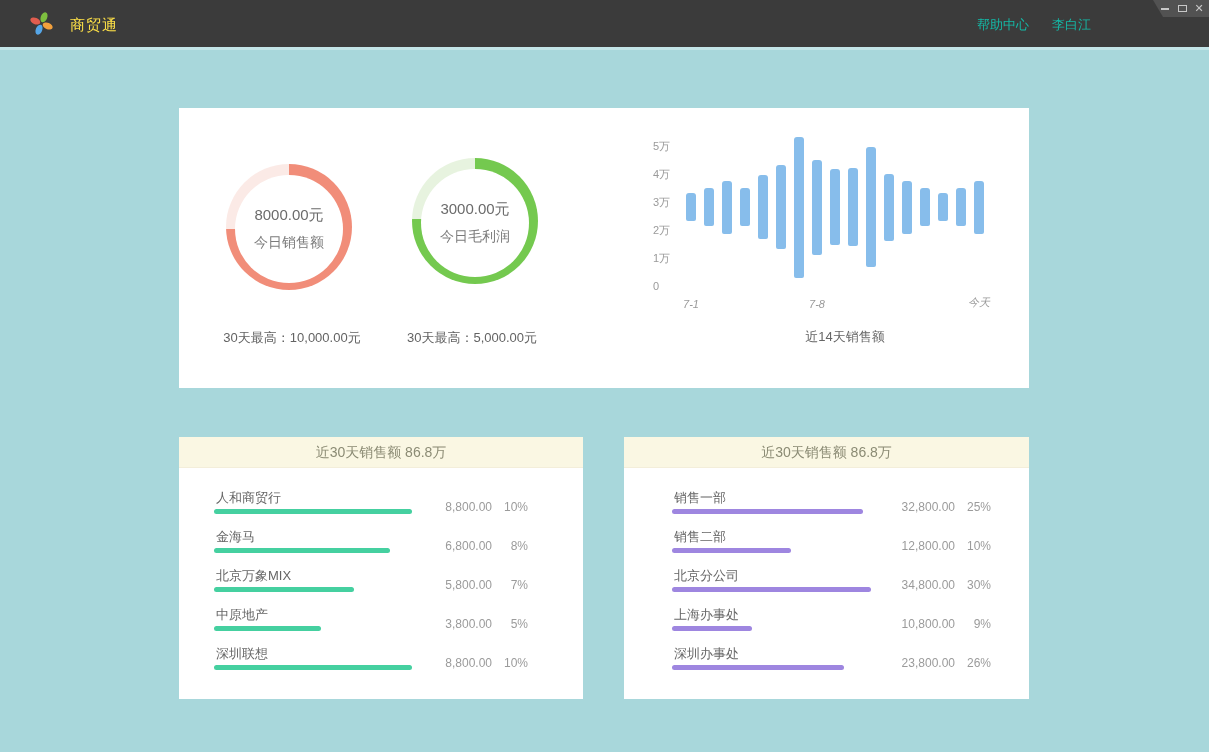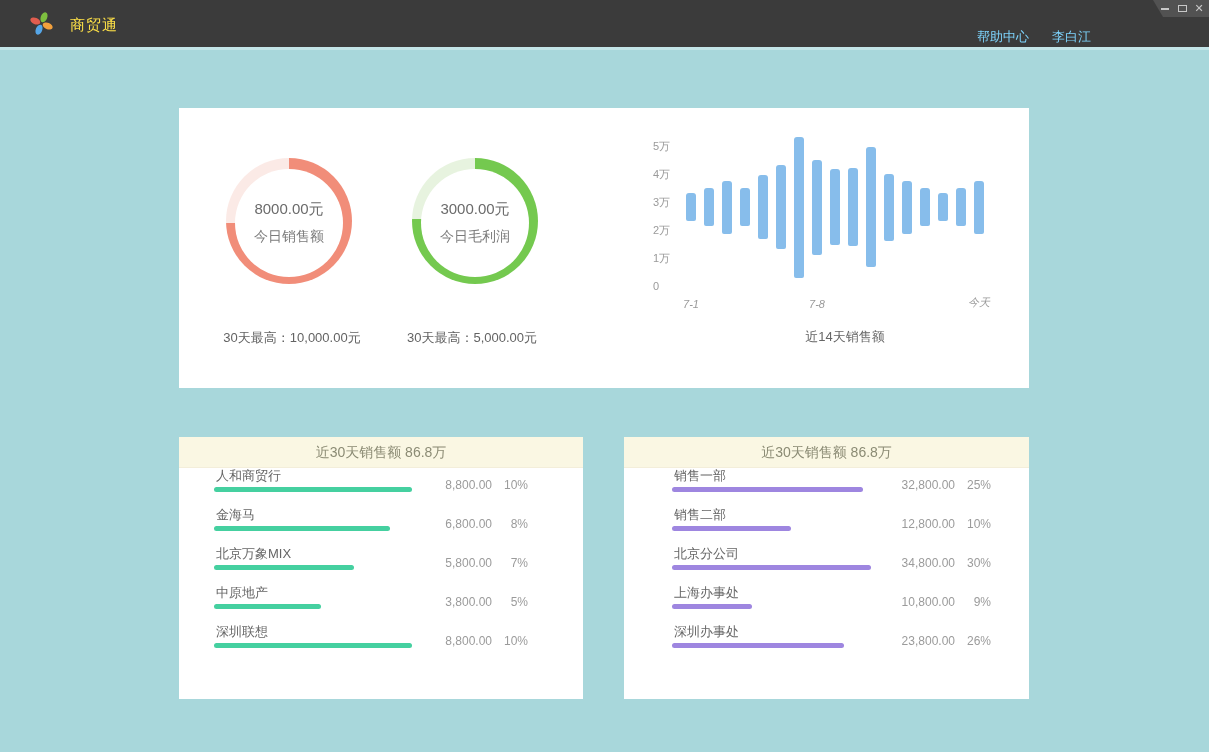--- a/index.html
+++ b/index.html
@@ -5,21 +5,21 @@
   * { margin:0; padding:0; box-sizing:border-box; }
   html,body { width:1209px; height:752px; overflow:hidden; }
   body { font-family:"Liberation Sans","DejaVu Sans",sans-serif; background:#a8d7db; position:relative; }
 
   
   #titlebar { position:absolute; left:0; top:0; width:1209px; height:47px; background:#3b3b3b; }
   #titlebar-glow { position:absolute; left:0; top:47px; width:1209px; height:3px; background:#c2e4e7; }
   #logo { position:absolute; left:29px; top:11px; width:25px; height:25px; }
   #appTitle { position:absolute; left:70px; top:0; height:47px; line-height:49px;
               font-size:15px; letter-spacing:1px; color:#fde047; }
-  .tb-link { position:absolute; top:12px; height:47px; line-height:49px; font-size:13px; color:#7dd3fc; cursor:pointer;font-family:Liberation Serif, serif; }
+  .tb-link { position:absolute; top:0; height:47px; line-height:49px; font-size:13px; color:#14b8a6; cursor:pointer;font-family:Liberation Serif, serif; }
   #helpLink { left:977px; }
   #userLink { left:1052px; }
   #winControls { position:absolute; right:0; top:0; width:64px; height:17px; background:#525252;
                  clip-path:polygon(8px 0, 64px 0, 64px 17px, 18px 17px);
                  display:flex; align-items:center; padding-left:14px; gap:5px; }
   .wc { width:12px; height:17px; display:flex; align-items:center; justify-content:center; cursor:pointer; }
   .ic-min { width:8px; height:2px; background:#c8c8c8; display:block; }
   .ic-max { width:9px; height:7px; border:1px solid #c8c8c8; display:block; }
   .ic-close { color:#c8c8c8; font-size:11px; line-height:1; font-style:normal; }
 
@@ -42,21 +42,21 @@
   #barChart { position:absolute; left:450px; top:20px; width:380px; height:158px; }
   .ytick { position:absolute; left:24px; font-size:11px; color:#9a9a9a; line-height:14px; }
   #barsWrap { position:absolute; left:57px; bottom:0; height:158px; display:flex; align-items:center; gap:8px;font-style:italic; }
   .cbar { width:10px; border-radius:3px 3px 2px 2px; }
   .xtick { position:absolute; bottom:-24px; transform:translateX(-50%); font-size:11px; color:#9a9a9a; white-space:nowrap; }
   #chartCaption { position:absolute; left:517px; top:220px; width:298px; text-align:center; font-size:13px; color:#666; }
 
   
   .rank-head { height:31px; line-height:31px; text-align:center; background:#faf7e3;
                border-bottom:1px solid #f3eeda; font-size:14px; color:#8b8b74; }
-  .rank-body { }
+  .rank-body { padding-top:22px; }
   #rankLeft  .rank-body { padding-left:35px; }
   #rankRight .rank-body { padding-left:48px; }
   .rank-row { position:relative; height:25px; margin-bottom:14px; }
   .rank-name { font-size:13px; color:#666; line-height:16px; padding-left:2px; }
   .rank-bar { height:5px; border-radius:3px; margin-top:3px; }
   .rank-val { position:absolute; bottom:0; display:flex; font-size:12px; color:#9b9b9b; line-height:16px; }
   #rankLeft  .rank-val { right:55px; }
   #rankRight .rank-val { right:38px; }
   .rank-val .amt { width:86px; text-align:right; }
   .rank-val .pct { width:36px; text-align:right; }
@@ -86,21 +86,21 @@
     <span class="wc">
         <i class="ic-close">✕</i>
       </span>
   </div>
 </header>
 <div id="titlebar-glow"></div>
 
 <main>
 
   <section class="card" id="overviewCard">
-    <div class="donut" style="left: 47px; top: 50px; background: conic-gradient(rgb(241, 141, 121) 0deg, rgb(241, 141, 121) 268deg, rgb(251, 234, 230) 268deg, rgb(251, 234, 230) 360deg);">
+    <div class="donut" style="left: 47px; top: 56px; background: conic-gradient(rgb(241, 141, 121) 0deg, rgb(241, 141, 121) 268deg, rgb(251, 234, 230) 268deg, rgb(251, 234, 230) 360deg);">
       <div class="donut-center">
         <div class="donut-amount">8000.00元</div>
         <div class="donut-label">今日销售额</div>
       </div>
     </div>
     <div class="donut" style="left: 233px; top: 50px; background: conic-gradient(rgb(116, 201, 79) 0deg, rgb(116, 201, 79) 272deg, rgb(231, 243, 223) 272deg, rgb(231, 243, 223) 360deg);">
       <div class="donut-center">
         <div class="donut-amount">3000.00元</div>
         <div class="donut-label">今日毛利润</div>
       </div>

